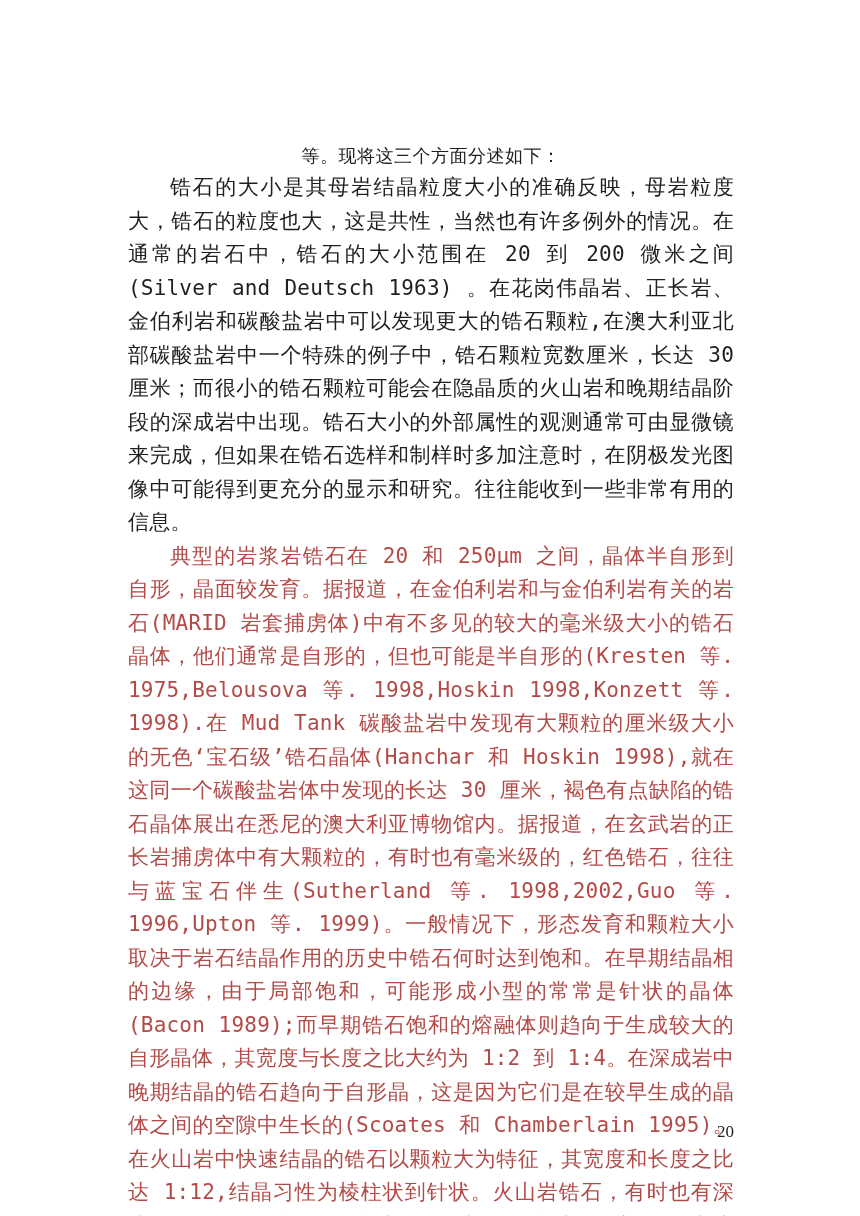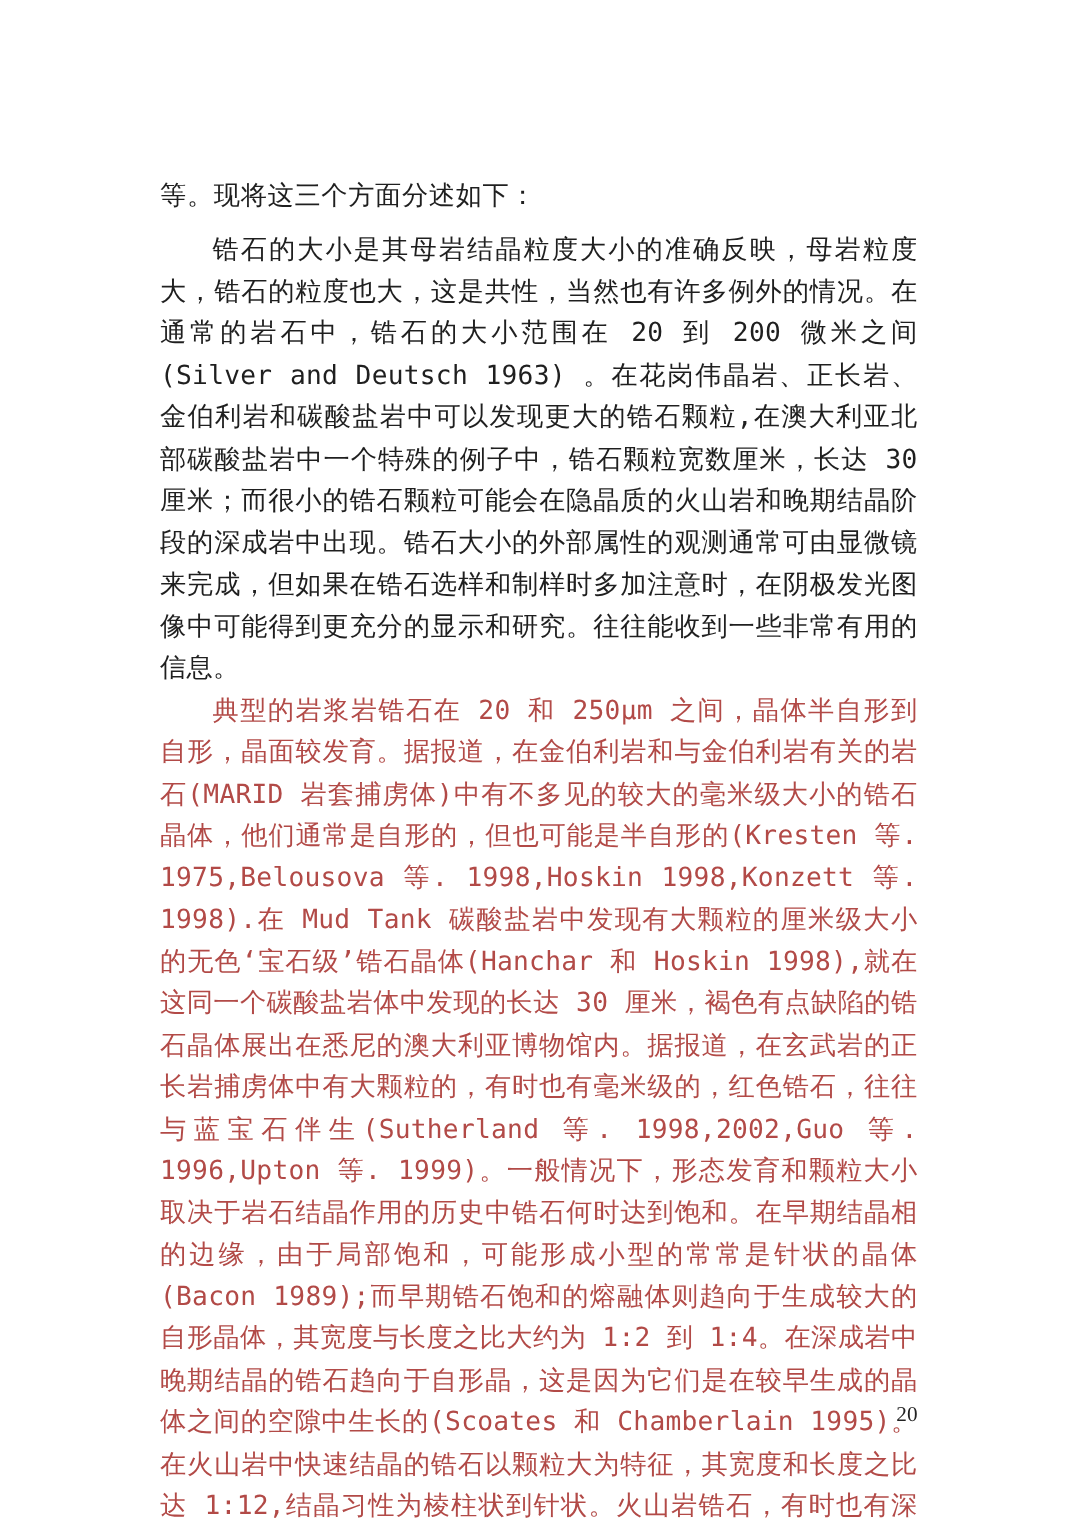--- a/index.html
+++ b/index.html
@@ -19,38 +19,39 @@
     color: var(--ink);
   }
   .content {
     position: absolute;
     left: 128px;
     top: 141px;
     width: 606px;
   }
   .intro {
     margin: 0;
-    font-size: 21px;
+    font-size: 18px;
     line-height: 30px;
     letter-spacing: 0.5px;
+    text-align: center;
   }
   h2.section-heading {
     margin: 36px 0 0 0;
     font-size: 22px;
     font-weight: bold;
     color: var(--heading-red);
     letter-spacing: 0.5px;
   }
   h2.section-heading .sec-num {
     font-family: "Liberation Serif", serif;
     margin-right: 18px;
     letter-spacing: 1.5px;
   }
   p.body-para {
-    margin: 12px 0 0 0;
+    margin: 0 0 0 0;
     font-size: 21px;
     line-height: 33.5px;
     text-align: justify;
     text-indent: 2em;
     letter-spacing: 0.2px;
   }
   p.body-para.red {
     margin-top: 0;
     color: var(--body-red);
   }

